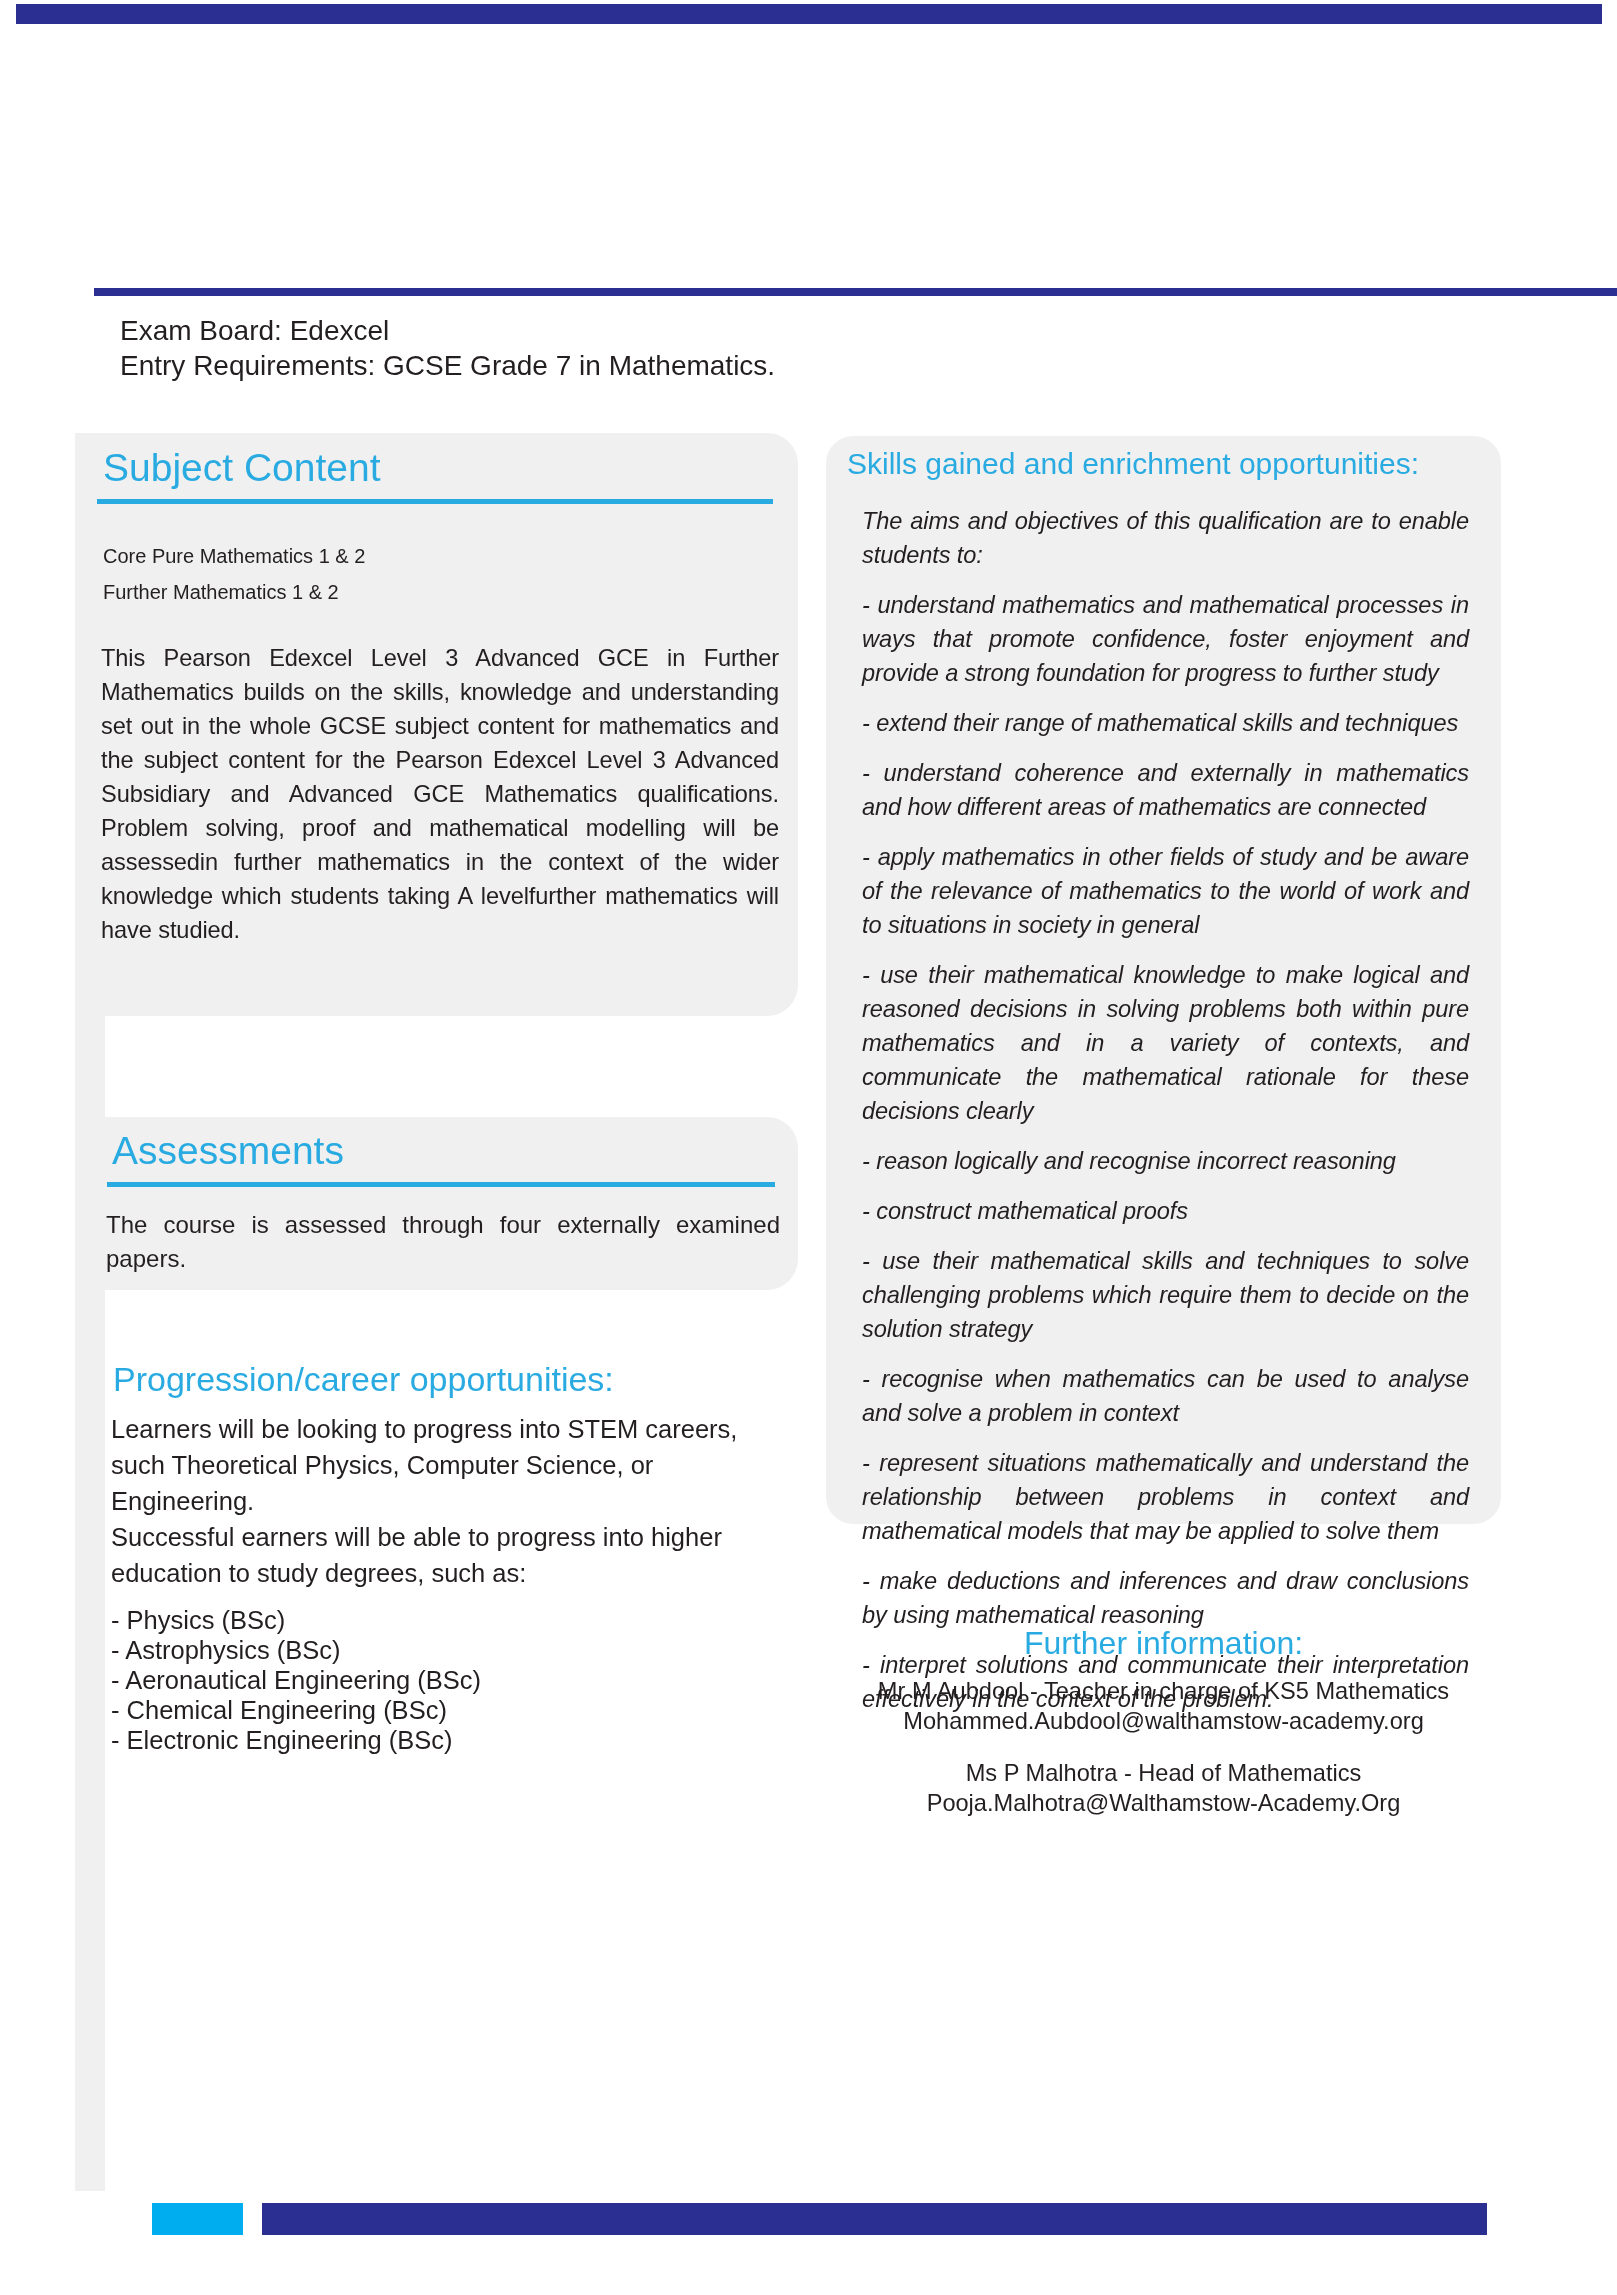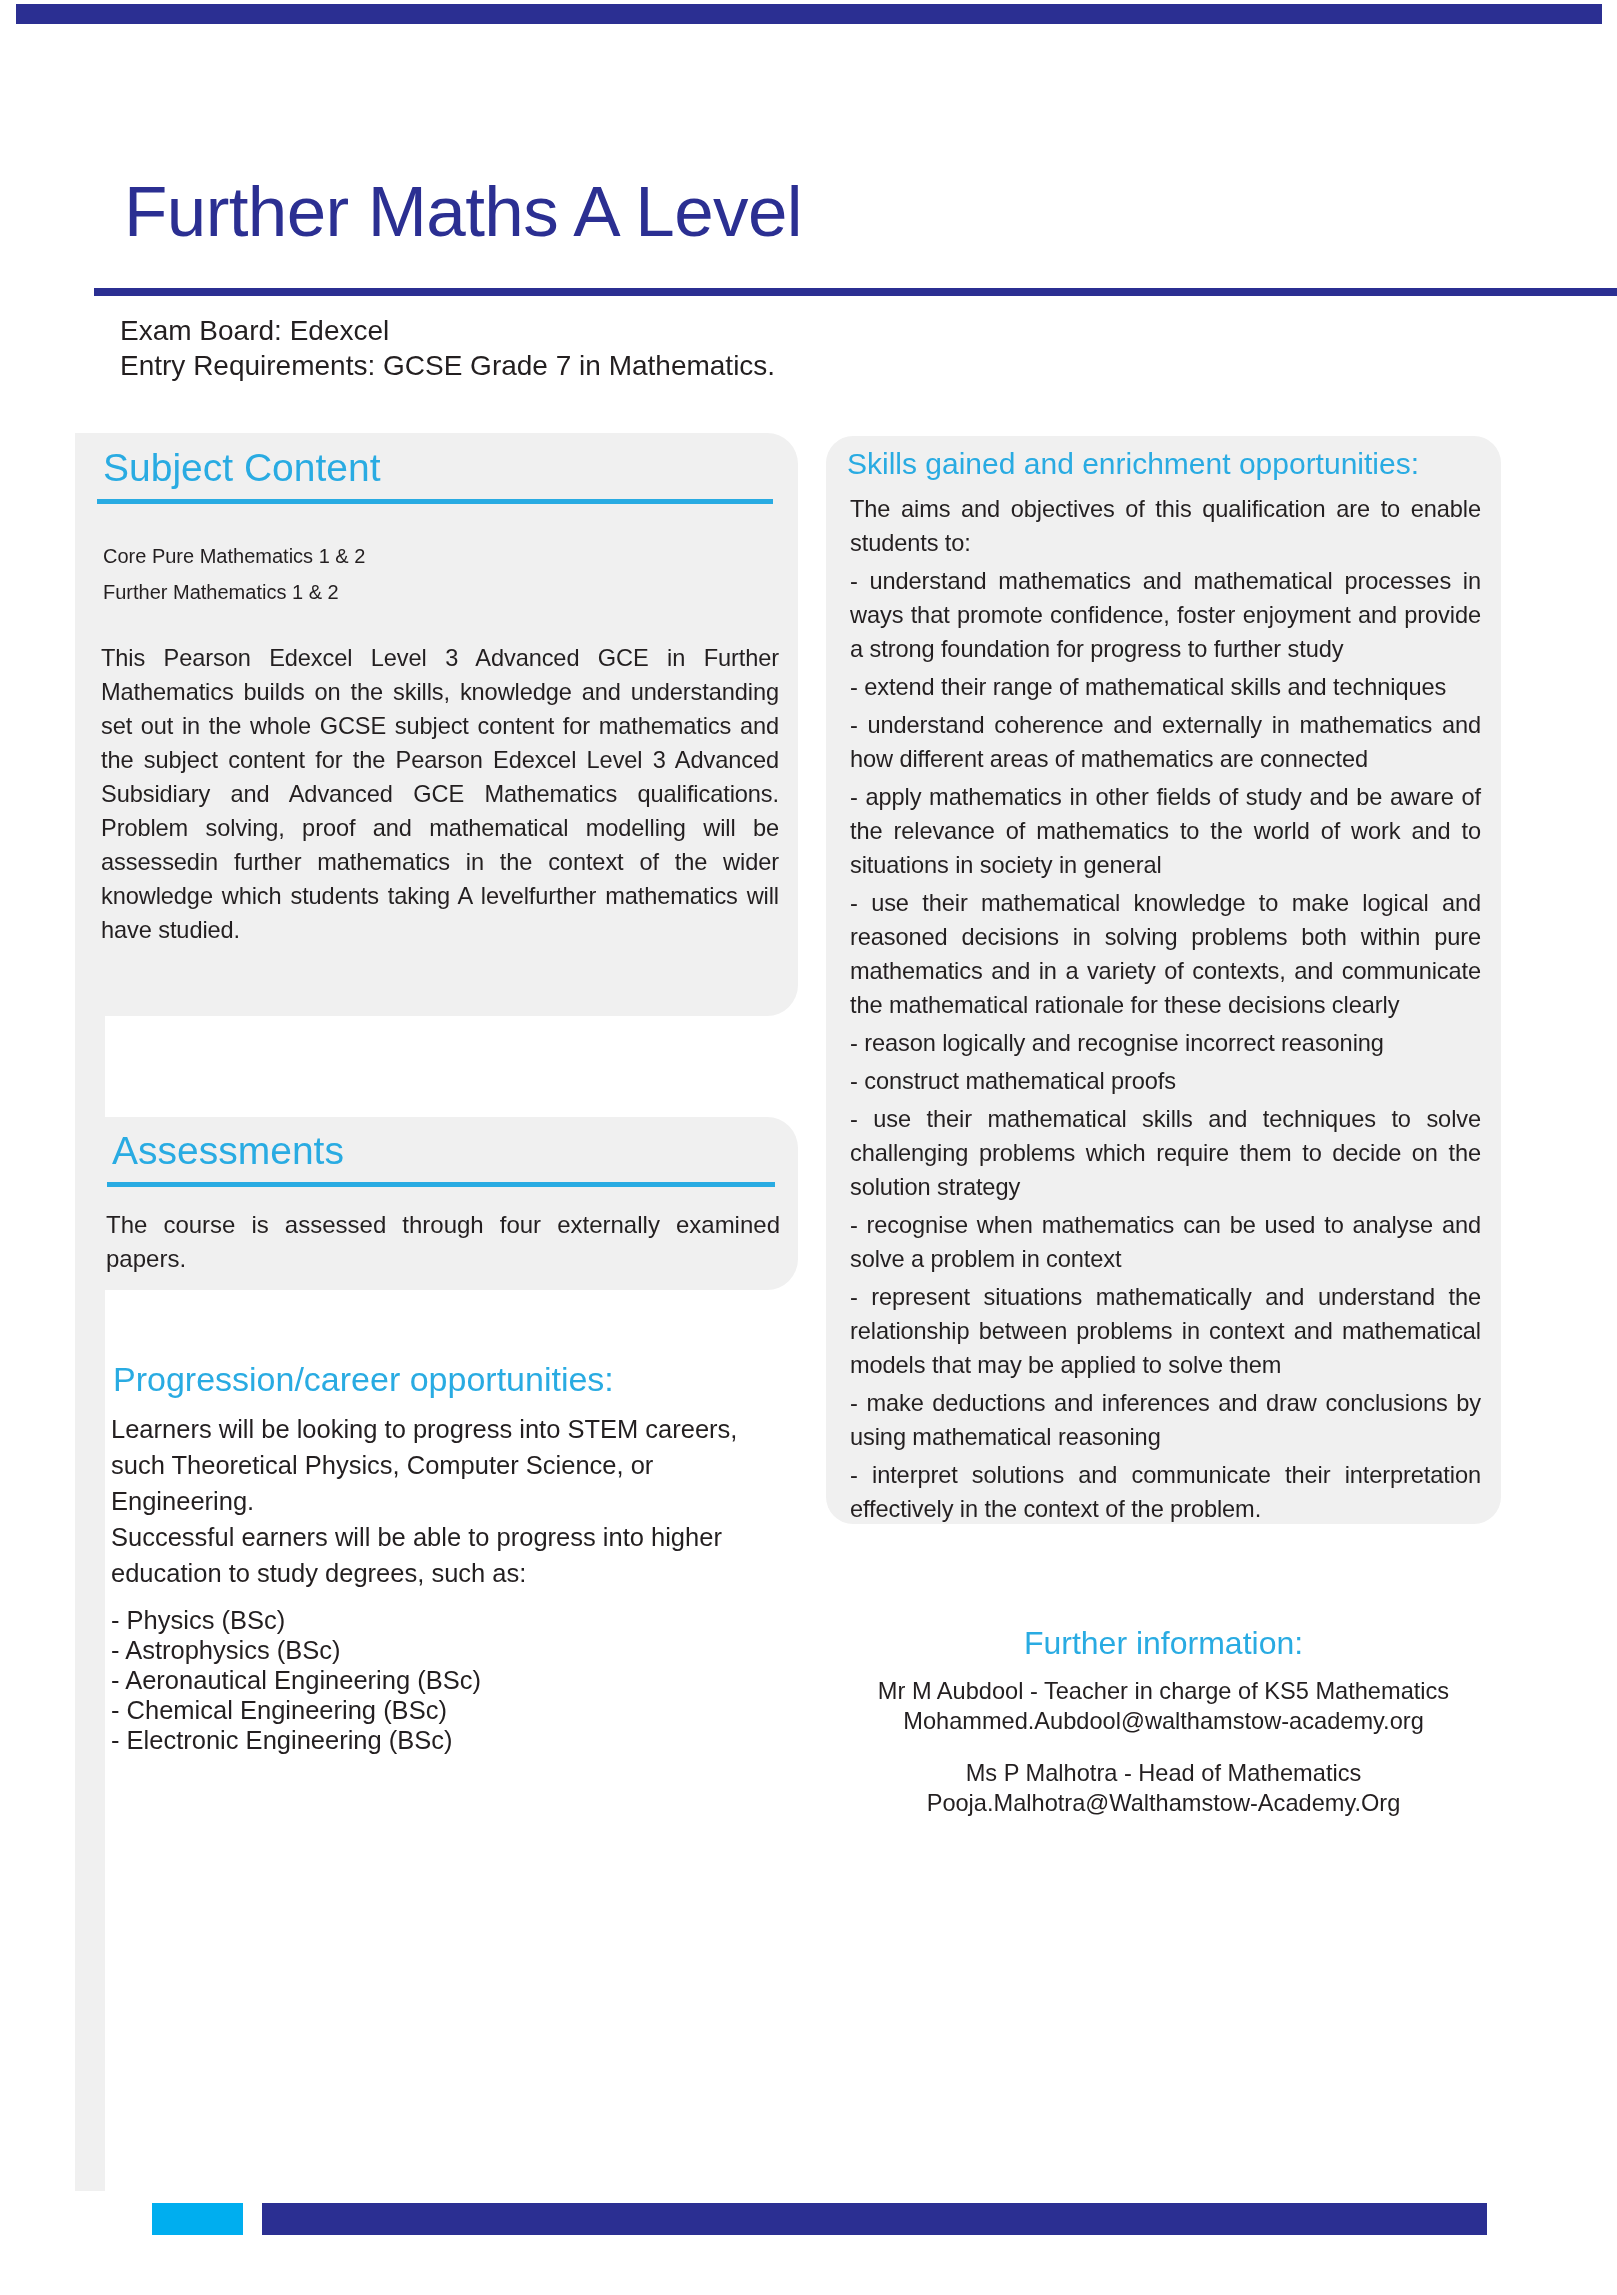--- a/index.html
+++ b/index.html
@@ -63,38 +63,37 @@
   .prog-heading{left:113px;top:1360px;font-size:34px;}
   .prog-lines{left:111px;top:1411px;font-size:25.5px;line-height:36px;white-space:nowrap;}
   .prog-degrees{left:111px;top:1605px;font-size:25.5px;line-height:30px;white-space:nowrap;}
 
   .skills-heading{left:847px;top:447px;font-size:30px;}
   .skills-body{
     left:846px;top:488px;width:639px;
     font-size:23.6px;line-height:34px;
     text-align:justify;letter-spacing:-0.1px;
   }
-  .skills-body p{margin:4px;}
+  .skills-body p{margin:16px;font-style:italic;}
 
   .fi-col{left:826px;top:1625px;width:675px;text-align:center;}
   .fi-heading{font-size:32px;color:var(--cyan);margin-bottom:14px;}
   .fi-line{font-size:23.6px;line-height:30px;}
   .fi-gap{height:22px;}
 
   .bottom-cyan{left:152px;top:2203px;width:91px;height:32px;background:var(--cyan_bright);}
   .bottom-navy{left:262px;top:2203px;width:1225px;height:32px;}
 </style>
 </head>
 <body>
 
 <div class="page">
 
   <div class="abs bar top-accent"></div>
 
-  <div class="abs page-title">Further Maths A Level</div>
   <div class="abs bar title-rule"></div>
 
   <div class="abs meta-line meta-1">Exam Board: Edexcel</div>
   <div class="abs meta-line meta-2">Entry Requirements: GCSE Grade 7 in Mathematics.</div>
 
   <div class="abs left-strip"></div>
 
   <div class="abs gray-box subject-box"></div>
   <div class="abs sec-heading subject-heading">Subject Content</div>
   <div class="abs subject-underline"></div>

